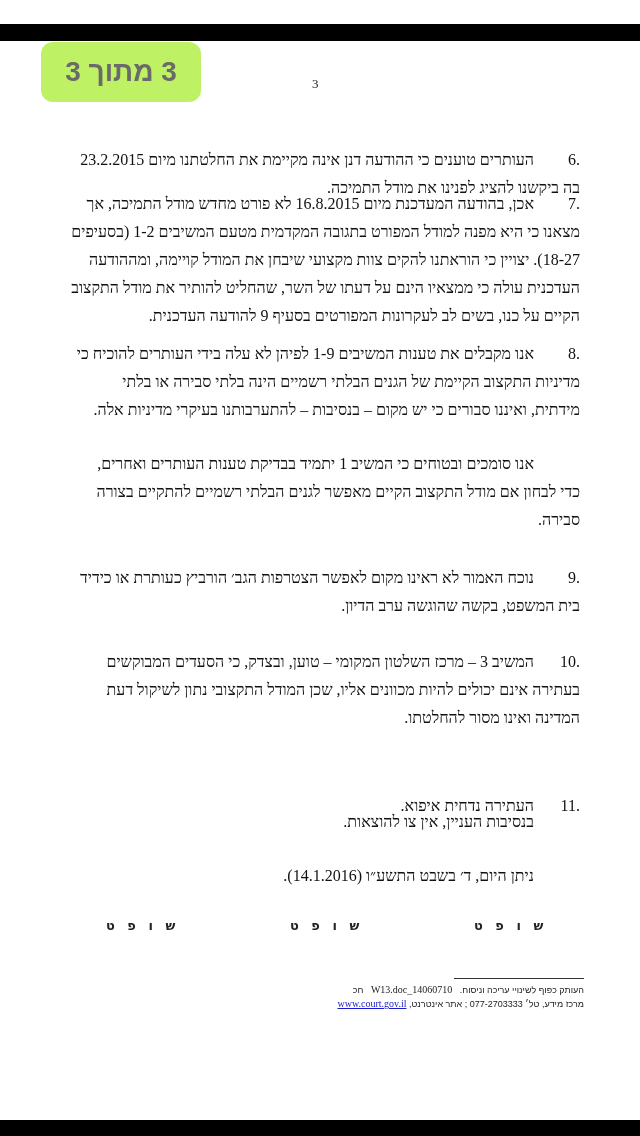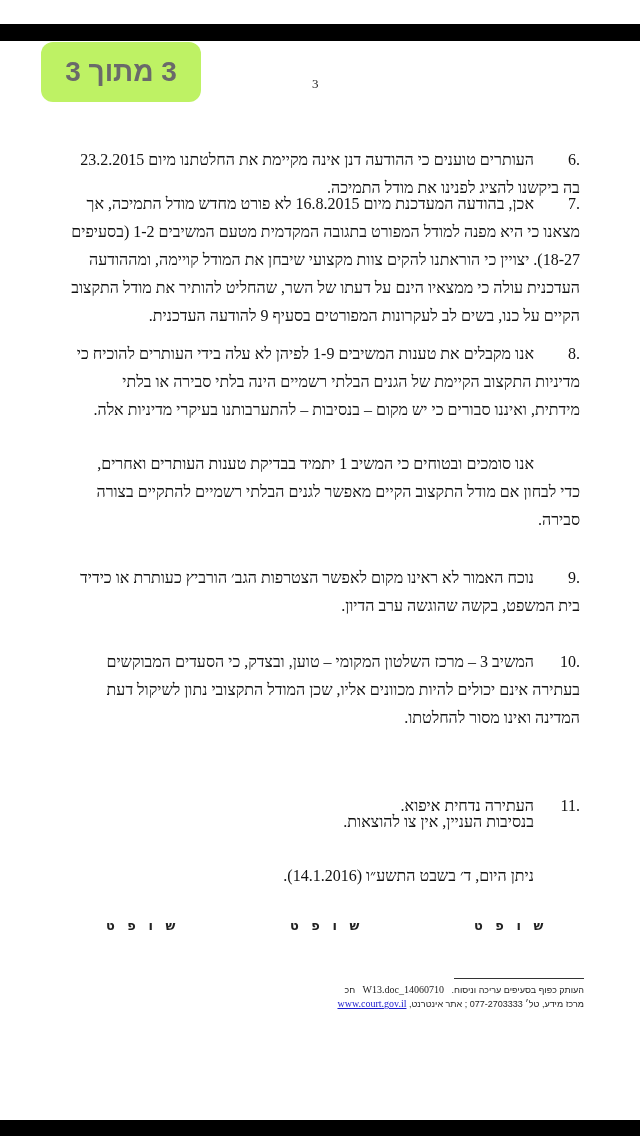--- a/index.html
+++ b/index.html
@@ -99,21 +99,21 @@
 
 <div class="sigs">
   <span class="sig" style="left:474px;">ש ו פ ט</span>
   <span class="sig" style="left:290px;">ש ו פ ט</span>
   <span class="sig" style="left:106px;">ש ו פ ט</span>
 </div>
 
 <div class="footer">
   <div class="rule"></div>
   <div class="row">
-    <span>העותק כפוף בסעיפים עריכה וניסוח.</span>
+    <span>העותק כפוף לשינויי עריכה וניסוח.</span>
     &nbsp;&nbsp;<span class="docname">14060710_W13.doc</span>
     &nbsp;&nbsp;<span>חכ</span>
   </div>
   <div class="row">
     <span>מרכז מידע, טל׳ 077-2703333 ; אתר אינטרנט,</span>
     <a>www.court.gov.il</a>
   </div>
 </div>
 
 <div class="bottombar"></div>

